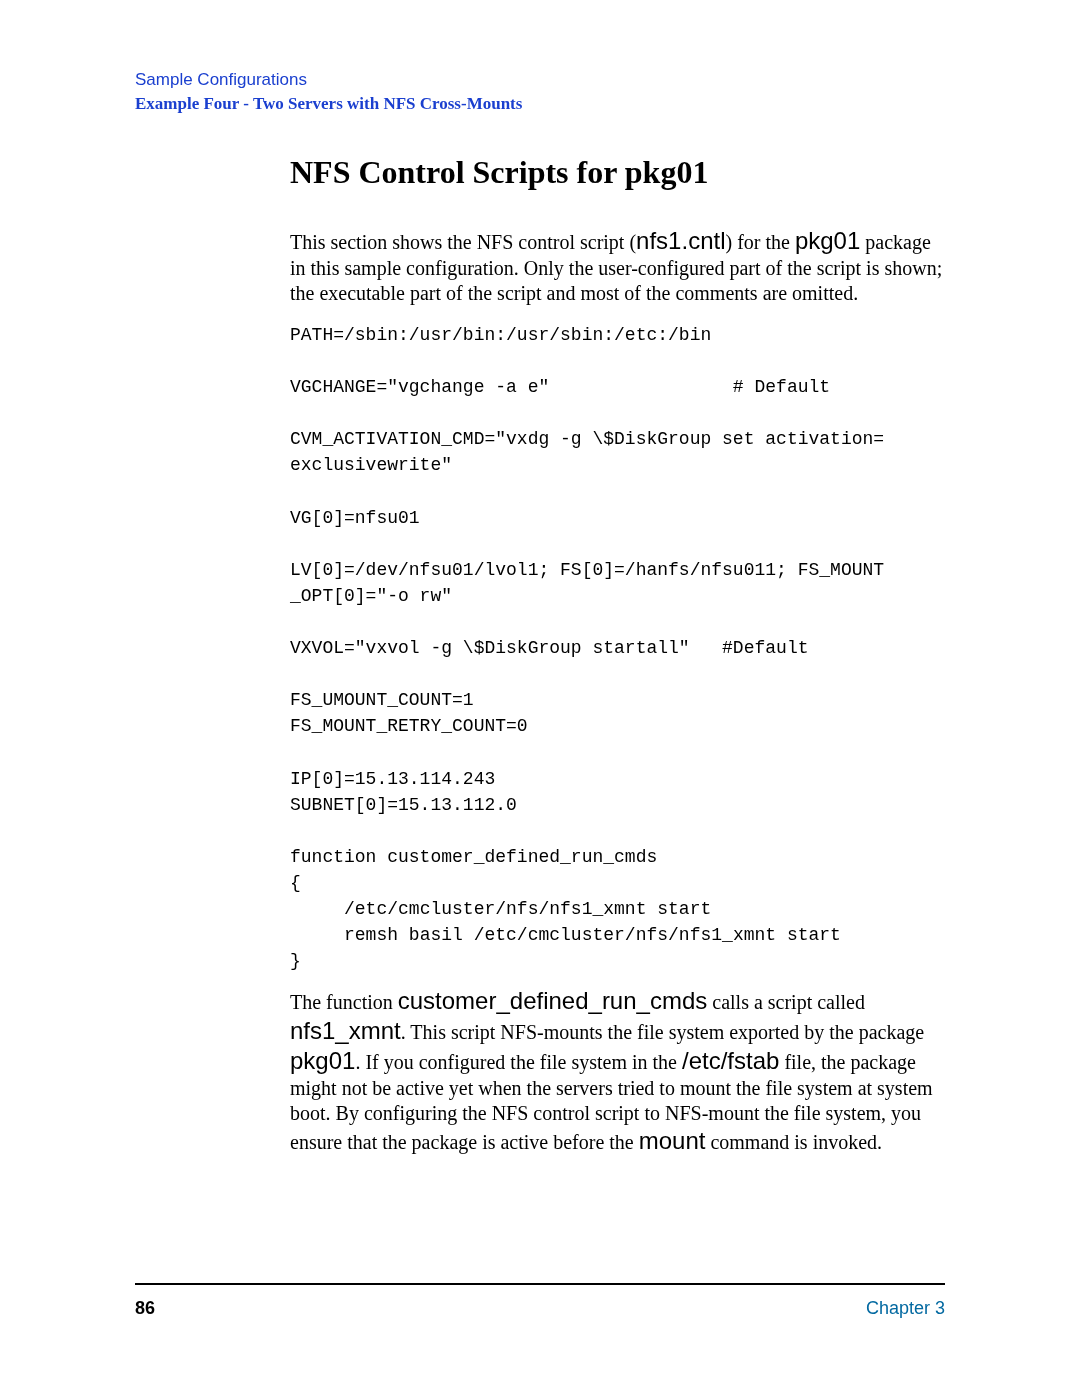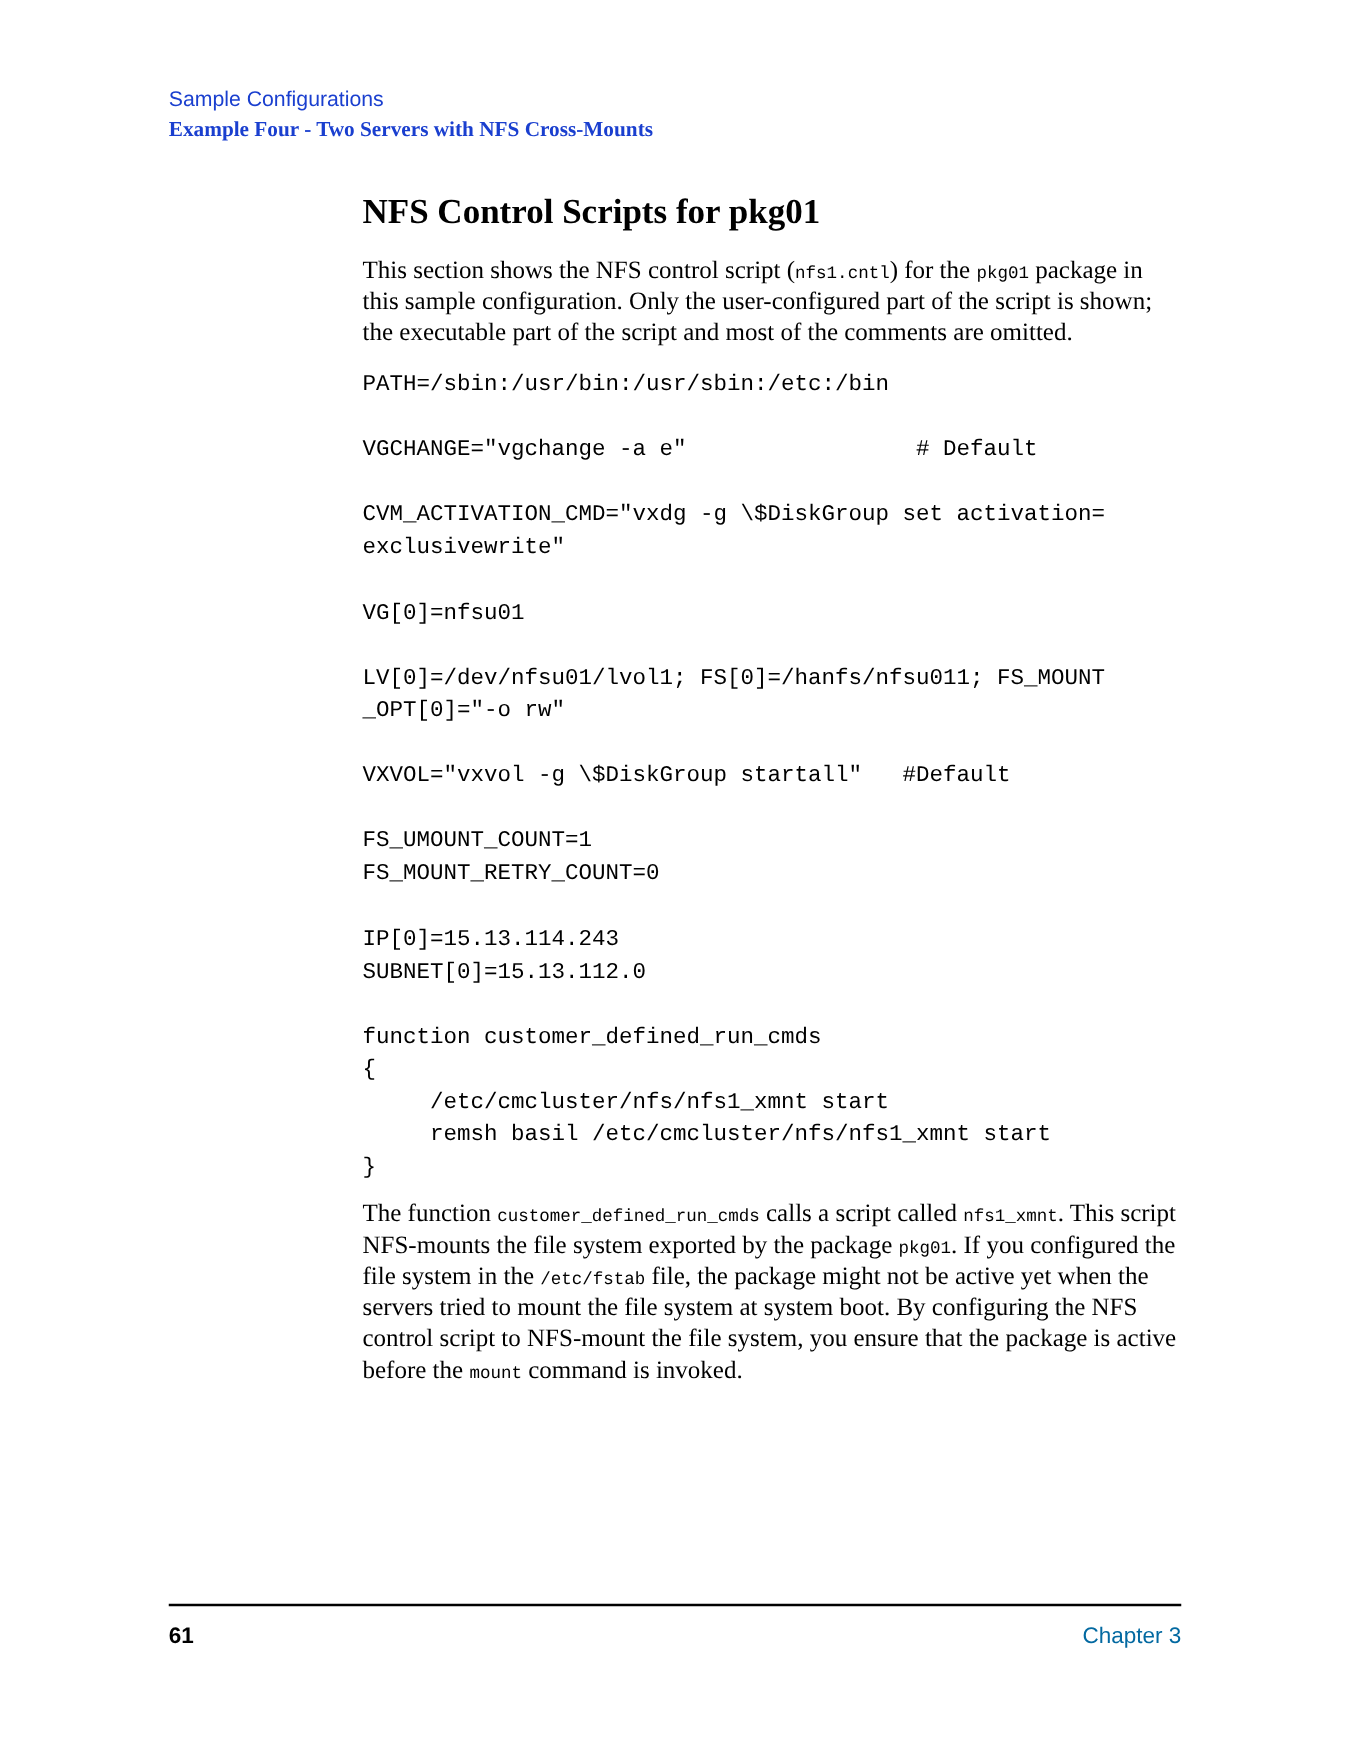--- a/index.html
+++ b/index.html
@@ -29,37 +29,37 @@
     font-weight: bold;
     margin-bottom: 40px;
   }
   .content {
     margin-left: 155px;
     margin-right: 0;
   }
   h2.section-title {
     font-family: "Times New Roman", Times, serif;
     font-weight: bold;
-    font-size: 28px;
-    margin: 0 0 18px 0;
+    font-size: 32px;
+    margin: 0 0 35px 0;
   }
   h3.sub-title {
     font-family: "Times New Roman", Times, serif;
     font-weight: bold;
     font-size: 20px;
     margin: 0 0 14px 0;
   }
   p.body-text {
     font-size: 20px;
     line-height: 1.25;
     margin: 0 0 16px 0;
   }
   .mono {
-    font-family: Liberation Mono, monospace;
-    font-size: 14px;
+    font-family: Liberation Sans, sans-serif;
+    font-size: 24px;
   }
   pre.code {
     font-family: "Courier New", Courier, monospace;
     font-size: 18px;
     line-height: 1.45;
     white-space: pre-wrap;
     margin: 16px 0 12px 0;
   }
   .footer-rule {
     position: absolute;
@@ -128,17 +128,17 @@
      remsh basil /etc/cmcluster/nfs/nfs1_xmnt start
 }</pre>
 
     <p class="body-text">
       <span>The function </span><span class="mono">customer_defined_run_cmds</span><span> calls a script called </span><span class="mono">nfs1_xmnt</span><span>. This script NFS-mounts the file system exported by the package </span><span class="mono">pkg01</span><span>. If you configured the file system in the </span><span class="mono">/etc/fstab</span><span> file, the package might not be active yet when the servers tried to mount the file system at system boot. By configuring the NFS control script to NFS-mount the file system, you ensure that the package is active before the </span><span class="mono">mount</span><span> command is invoked.</span>
     </p>
   </div>
 
   <div class="footer-rule"></div>
   <div class="footer">
-    <span class="page-num">61</span>
+    <span class="page-num">86</span>
     <span class="chapter">Chapter 3</span>
   </div>
 
 </div>
 
 </body></html>

